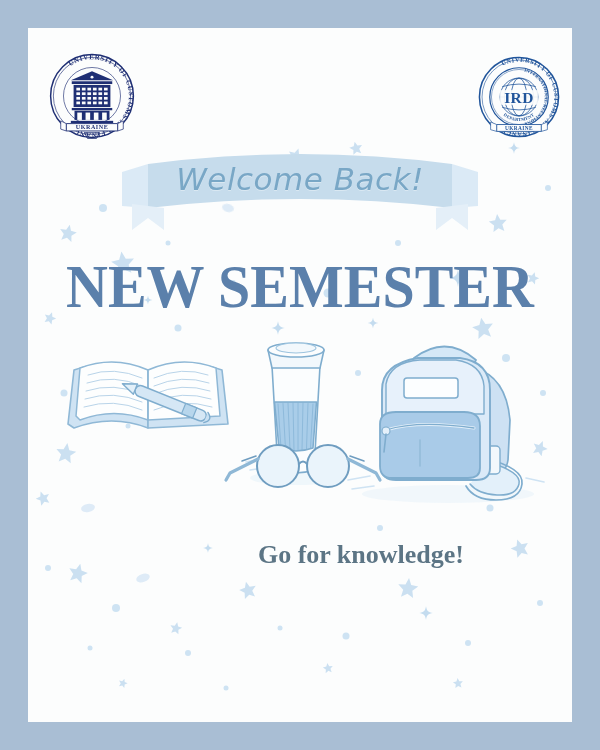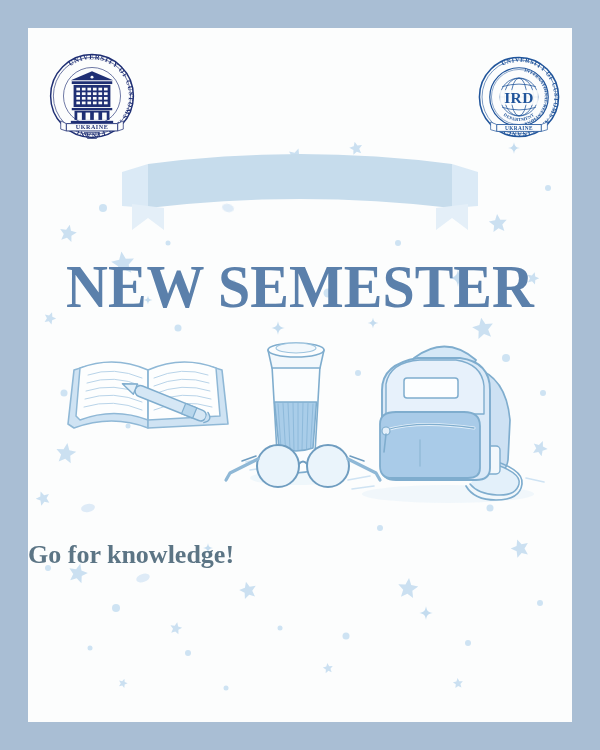--- a/index.html
+++ b/index.html
@@ -40,21 +40,21 @@
     font-family:"Liberation Serif","DejaVu Serif",serif;
     font-weight:700;
     font-size:58px;letter-spacing:0px;
     color:#5b80ab;
     transform:scaleY(1.06);
   }
   
   #illus{position:absolute;left:28px;top:300px;width:490px;height:180px;}
   
   .msg{
-    position:absolute;width:436px;text-align:left;
+    position:absolute;width:436px;text-align:right;
     font-family:"Liberation Serif","DejaVu Serif",serif;
     font-weight:700;color:#5c7585;
   }
   #msg1{top:512px;font-size:26px;}
   #msg2{top:568px;font-size:28px;}
 </style>
 </head>
 <body>
 
 <div id="poster">
@@ -238,20 +238,21 @@
       </g>
     </svg>
 
     <svg id="banner" viewBox="0 0 364 90">
       <path d="M30,18 Q182,-2 334,18 L334,62 Q182,44 30,62 Z" fill="#c6dcec"></path>
       <path d="M30,18 L4,26 L4,60 L30,62 Z" fill="#dbeaf6"></path>
       <path d="M334,18 L360,26 L360,60 L334,62 Z" fill="#dbeaf6"></path>
       <path d="M14,58 L14,84 L30,72 L46,84 L46,62 Z" fill="#e4eff8"></path>
       <path d="M318,62 L318,84 L334,72 L350,84 L350,58 Z" fill="#e4eff8"></path>
     </svg>
+    <div id="banner-text">Welcome Back!</div>
 
     <div id="headline">NEW SEMESTER</div>
 
     <svg id="illus" viewBox="0 0 490 180">
       <g stroke-linecap="round" stroke-linejoin="round">
 
         <g>
           <path d="M12,96 L18,42 Q56,28 92,44 L92,100 Q56,86 18,100 Z" fill="#cfe3f3" stroke="#8fb8d6" stroke-width="1.6"></path>
           <path d="M92,44 Q128,28 166,42 L172,96 L92,100 Z" fill="#cfe3f3" stroke="#8fb8d6" stroke-width="1.6"></path>
           <path d="M20,88 L24,40 Q58,27 92,42 L92,92 Q58,79 24,92 Z" fill="#fdfefe" stroke="#8fb8d6" stroke-width="1.5"></path>

